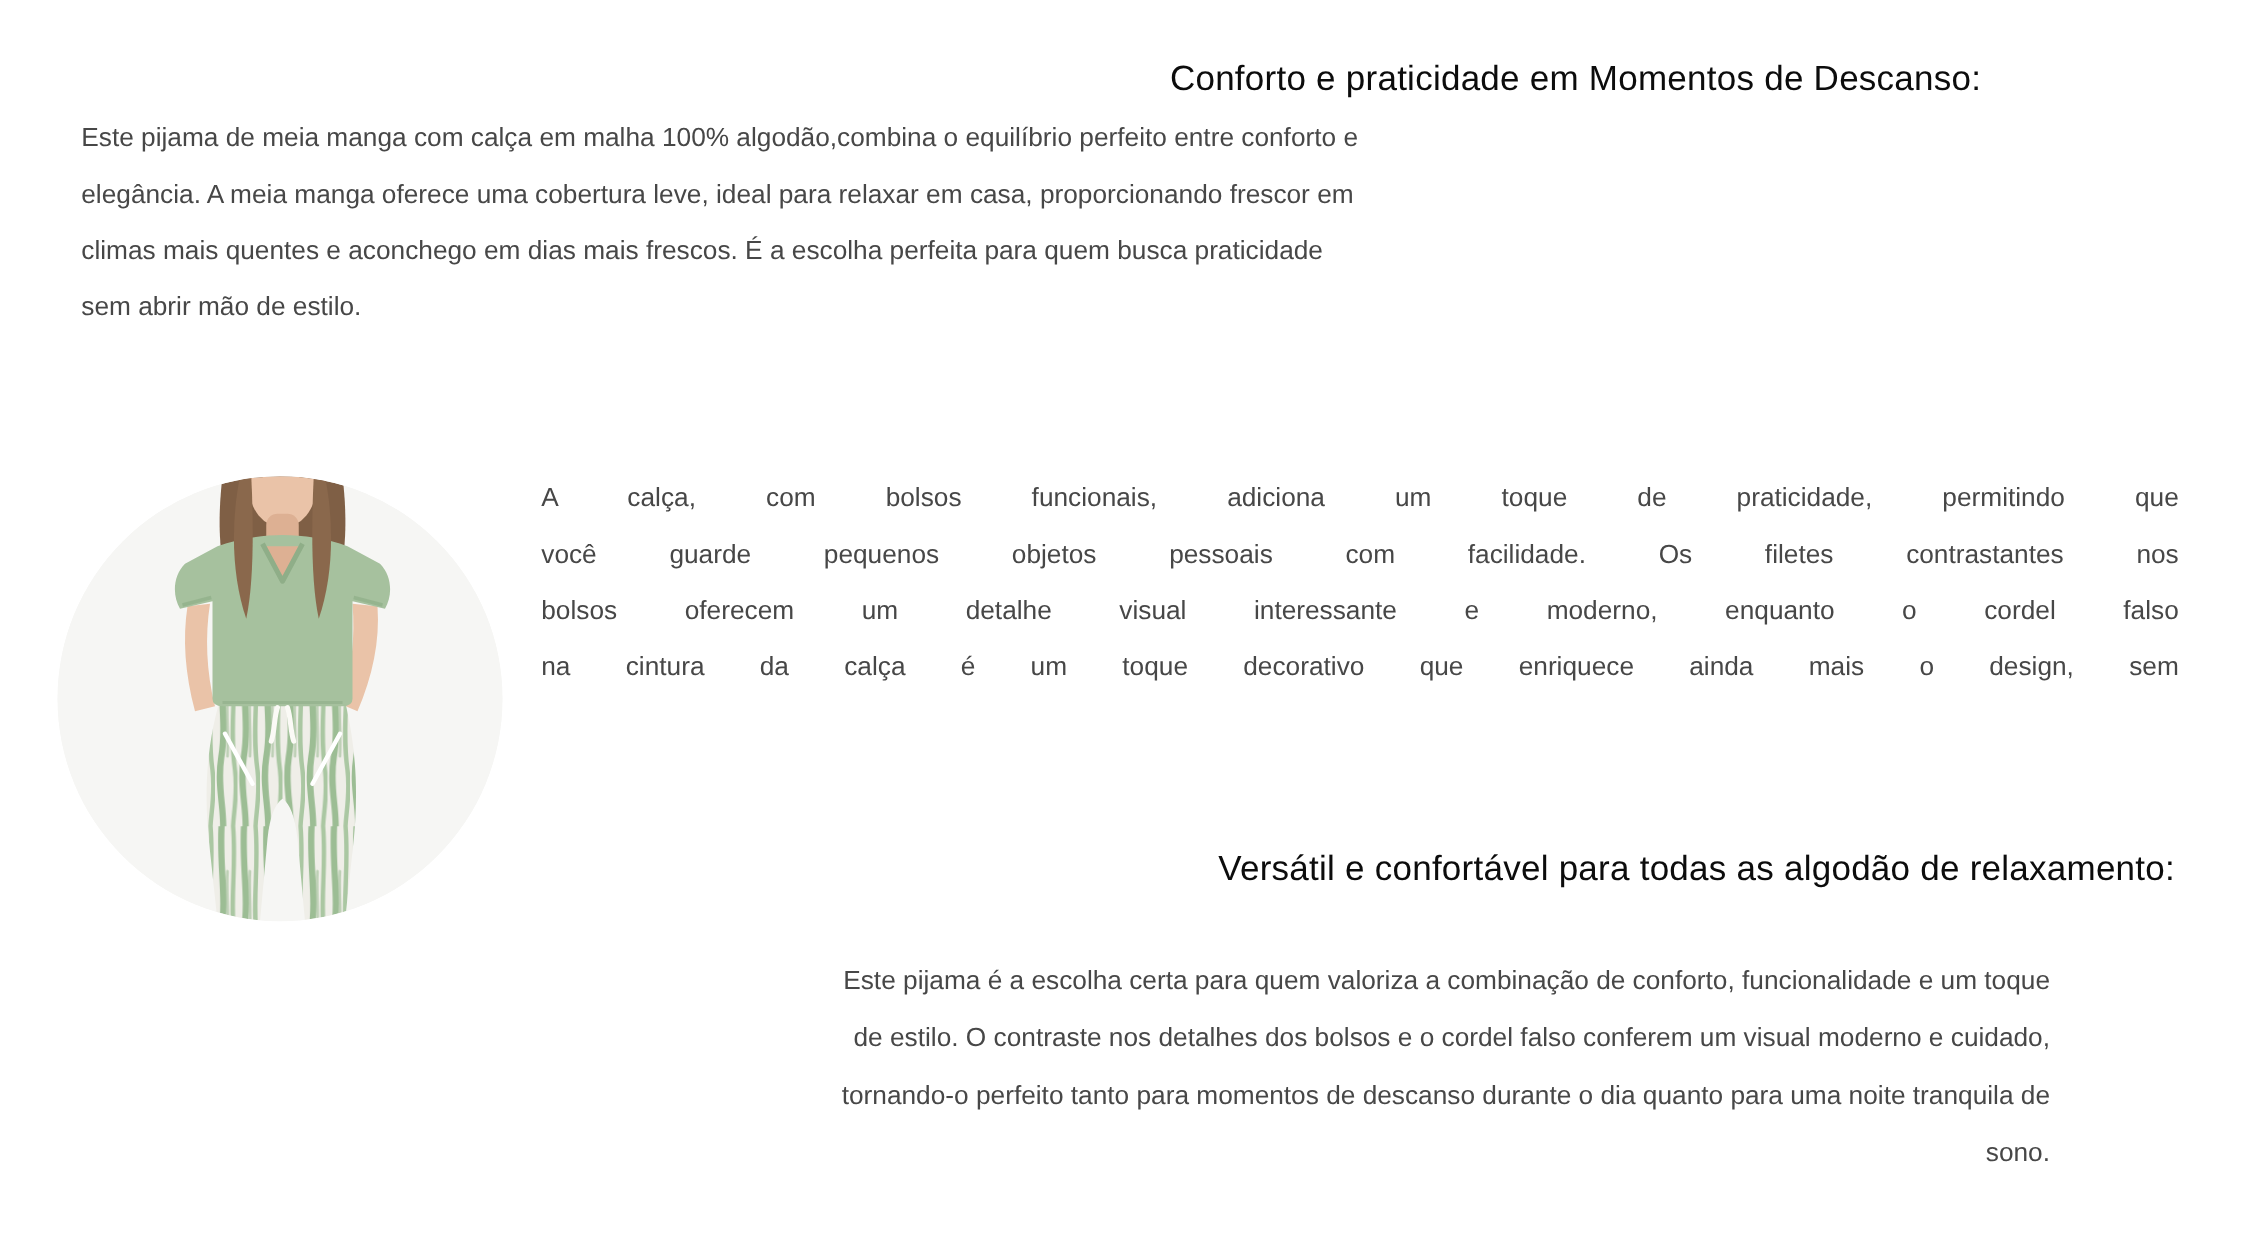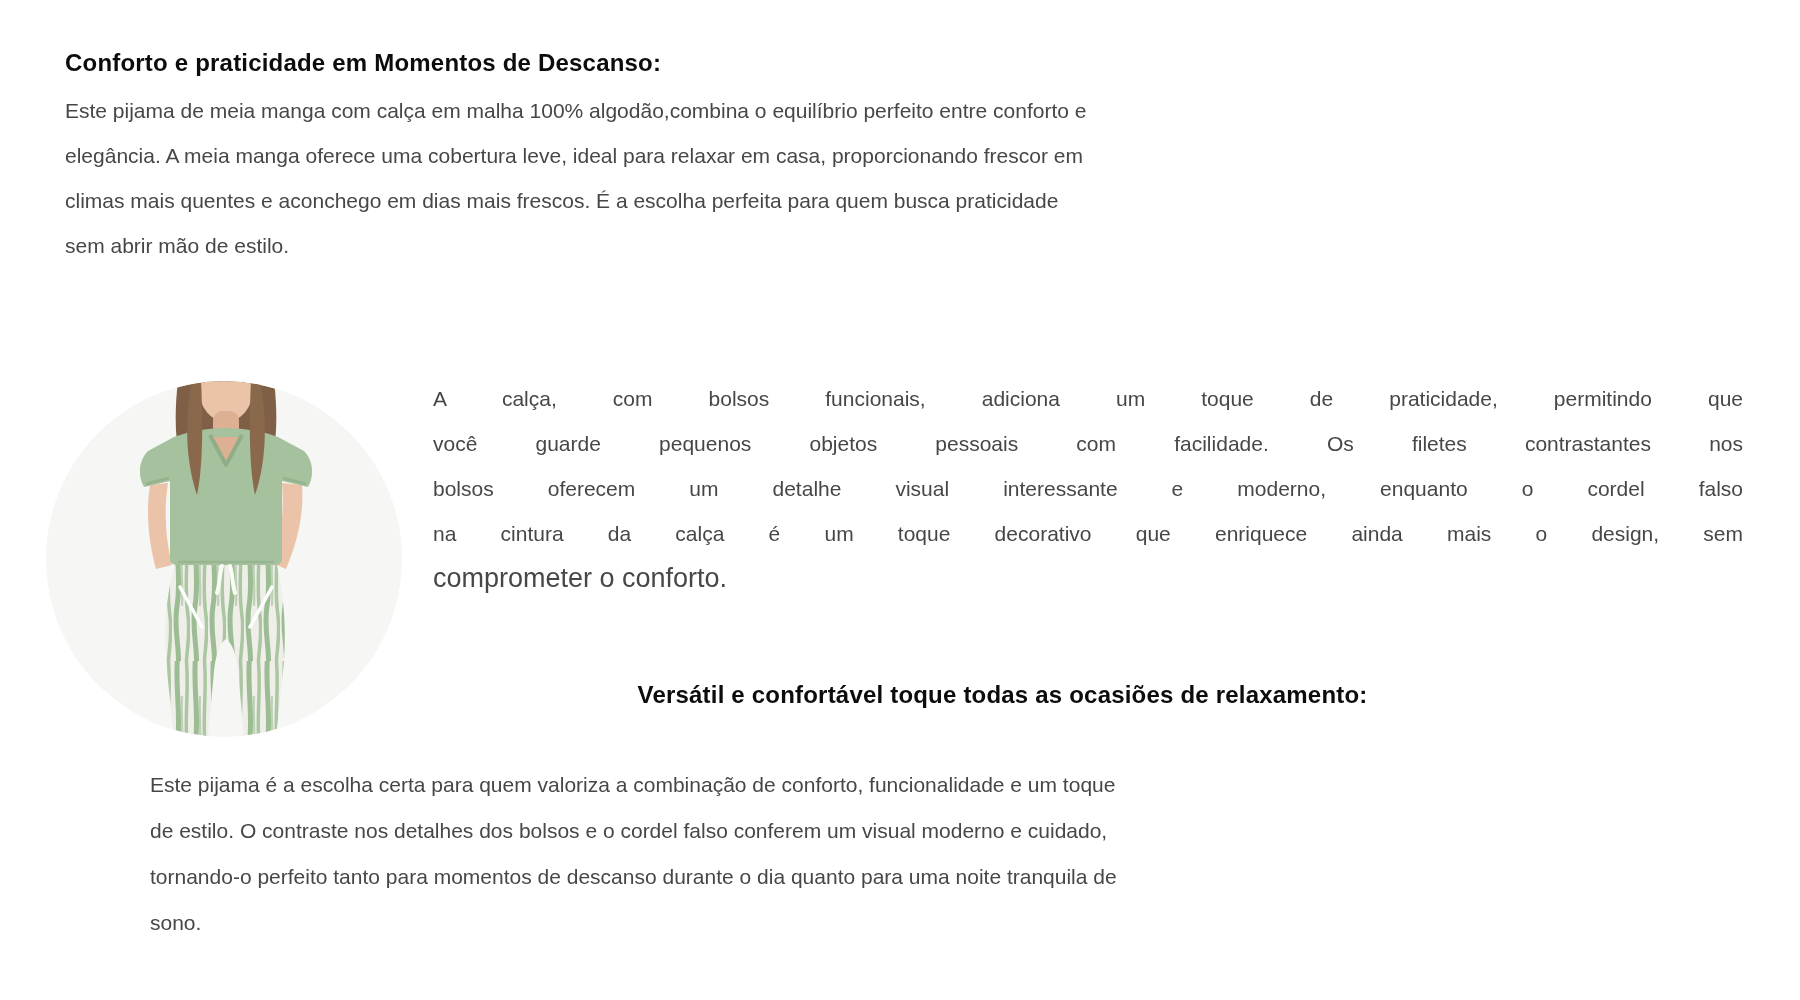--- a/index.html
+++ b/index.html
@@ -1,22 +1,22 @@
 <!DOCTYPE html>
 <html style="--heading: #0c0c0c; --text: #474747; --background: #ffffff; --photo-background: #f6f6f4; --photo-top: #a6c19e; --photo-top_shadow: #8fae88; --photo-pants_base: #efeee8; --photo-pants_stripe: #9cbd94; --photo-pants_stripe_light: #aac7a2; --photo-skin: #eac3a8; --photo-skin_shadow: #ddb093; --photo-hair: #7f5f45; --photo-hair_light: #8a684c; --photo-trim: #ffffff;"><head>
 <meta charset="utf-8">
 <style>
   html,body{margin:0;padding:0;background:#ffffff;}
   .canvas{
     position:relative;width:1800px;height:1000px;overflow:hidden;background:#ffffff;
     font-family:"Liberation Sans", sans-serif;
   }
   .h{
-    font-weight:700;font-size:24px;line-height:37px;margin:0;
-    color:var(--heading,#0c0c0c);letter-spacing:0.2px;
+    font-weight:400;font-size:28px;line-height:37px;margin:0;
+    color:var(--heading,#0c0c0c);letter-spacing:0.2px;text-align:right;
   }
   .body{
     font-size:21px;line-height:45px;margin:0;white-space:pre-line;
     color:var(--text,#474747);font-weight:400;
   }
   .sec1{position:absolute;left:65px;top:44px;width:1520px;}
   .sec1 .body{margin-top:7px;}
 
   .photo{
     position:absolute;left:46px;top:381px;width:356px;height:356px;
@@ -25,21 +25,21 @@
   .photo svg{display:block;}
 
   .sec2{position:absolute;left:433px;top:362px;width:1310px;}
   .sec2 .body{margin-top:14px;text-align:justify;text-align-last:justify;}
   .sec2 .body-last{
     font-size:27px;line-height:45px;margin:0;color:var(--text,#474747);text-align:left;
   }
 
   .sec3{position:absolute;left:265px;top:676px;width:1475px;text-align:center;}
 
-  .sec4{position:absolute;left:150px;top:762px;width:1490px;text-align:left;}
+  .sec4{position:absolute;left:150px;top:762px;width:1490px;text-align:right;}
   .sec4 .body{line-height:46px;}
   .note{
     font-size:27px;line-height:46px;margin:0;color:var(--text,#474747);
     white-space:pre-line;
   }
 </style>
 </head>
 <body>
 
 <div class="canvas">
@@ -97,25 +97,24 @@
         <path d="M214,0 C222,40 220,82 209,114 C203,86 203,40 205,0 Z" fill="var(--photo-hair_light,#8a684c)"></path>
       </g>
     </svg>
   </div>
 
   <div class="sec2">
     <p class="body">A calça, com bolsos funcionais, adiciona um toque de praticidade, permitindo que
 você guarde pequenos objetos pessoais com facilidade. Os filetes contrastantes nos
 bolsos oferecem um detalhe visual interessante e moderno, enquanto o cordel falso
 na cintura da calça é um toque decorativo que enriquece ainda mais o design, sem</p>
-    <p class="body-last">comprometer o conforto.</p>
   </div>
 
   <div class="sec3">
-    <p class="h">Versátil e confortável toque todas as ocasiões de relaxamento:</p>
+    <p class="h">Versátil e confortável para todas as algodão de relaxamento:</p>
   </div>
 
   <div class="sec4">
     <p class="body">Este pijama é a escolha certa para quem valoriza a combinação de conforto, funcionalidade e um toque
 de estilo. O contraste nos detalhes dos bolsos e o cordel falso conferem um visual moderno e cuidado,
 tornando-o perfeito tanto para momentos de descanso durante o dia quanto para uma noite tranquila de
 sono.</p>
   </div>
 
 </div>

